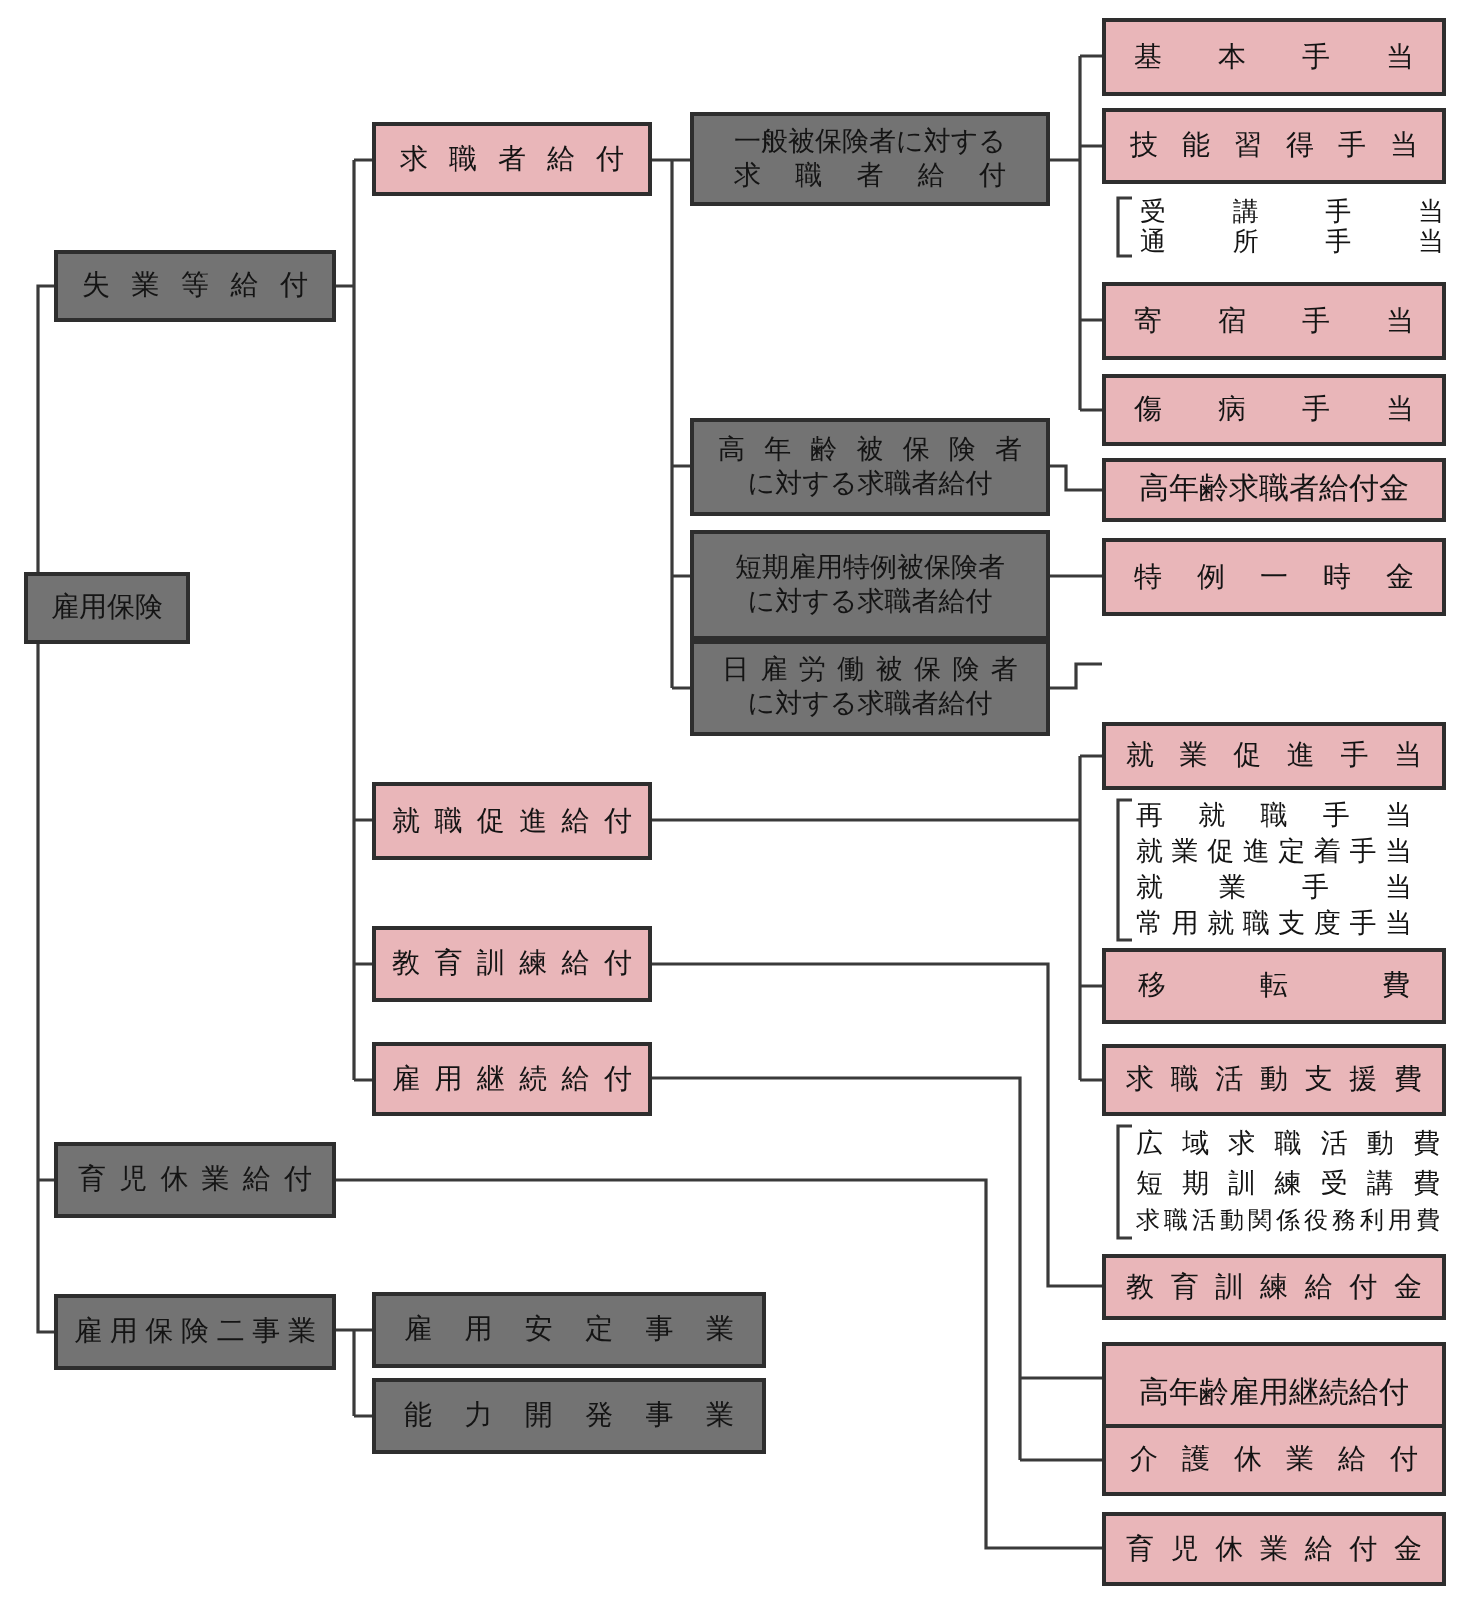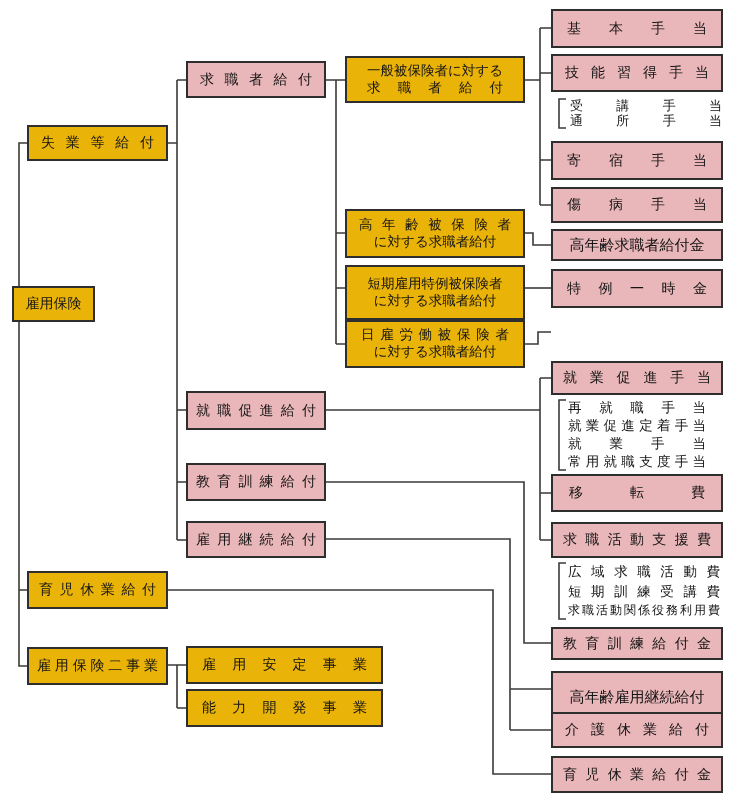--- a/index.html
+++ b/index.html
@@ -3,21 +3,21 @@
 <meta charset="utf-8">
 <style>
   html,body{margin:0;padding:0;background:#fff;}
   .canvas{
     position:relative;width:737px;height:804px;background:#ffffff;
     font-family:"Liberation Sans","DejaVu Sans",sans-serif;color:#141414;
     overflow:hidden;
   }
   svg.connectors{position:absolute;left:0;top:0;width:737px;height:804px;}
   .node{
-    position:absolute;box-sizing:border-box;background:#eab308;
+    position:absolute;box-sizing:border-box;background:#737373;
     border:2px solid #2e2e2e;display:flex;flex-direction:column;justify-content:center;
     font-size:14px;line-height:1.25;white-space:nowrap;
   }
   .node.pink{background:#e9b6b9;}
   .node .line{display:block;width:100%;box-sizing:border-box;text-align:center;}
   .spread{display:flex !important;justify-content:space-between;text-align:left;}
   .p8{padding-left:8px;padding-right:8px;}
   .p10{padding-left:10px;padding-right:10px;}
   .p12{padding-left:12px;padding-right:12px;}
   .p14{padding-left:14px;padding-right:14px;}

